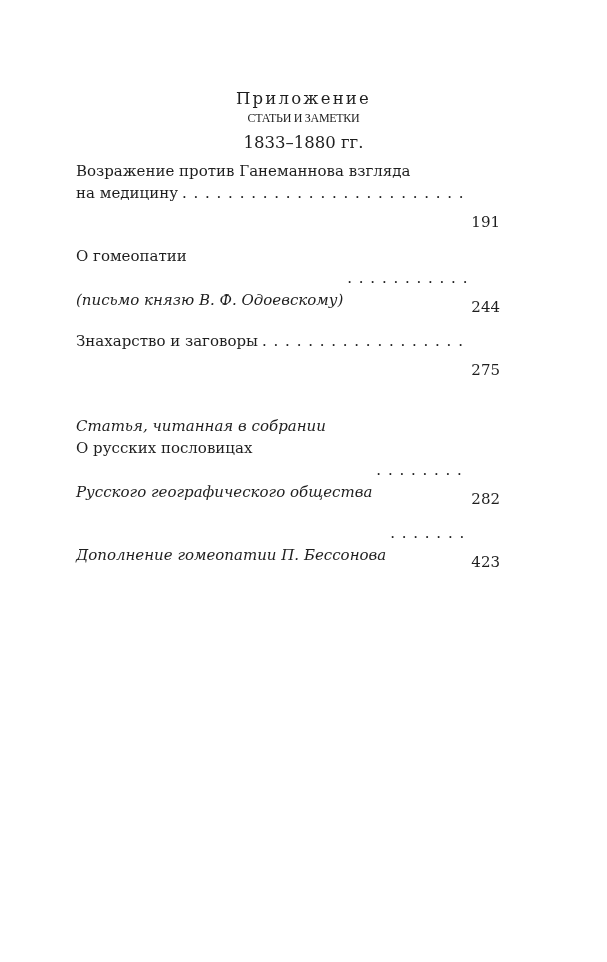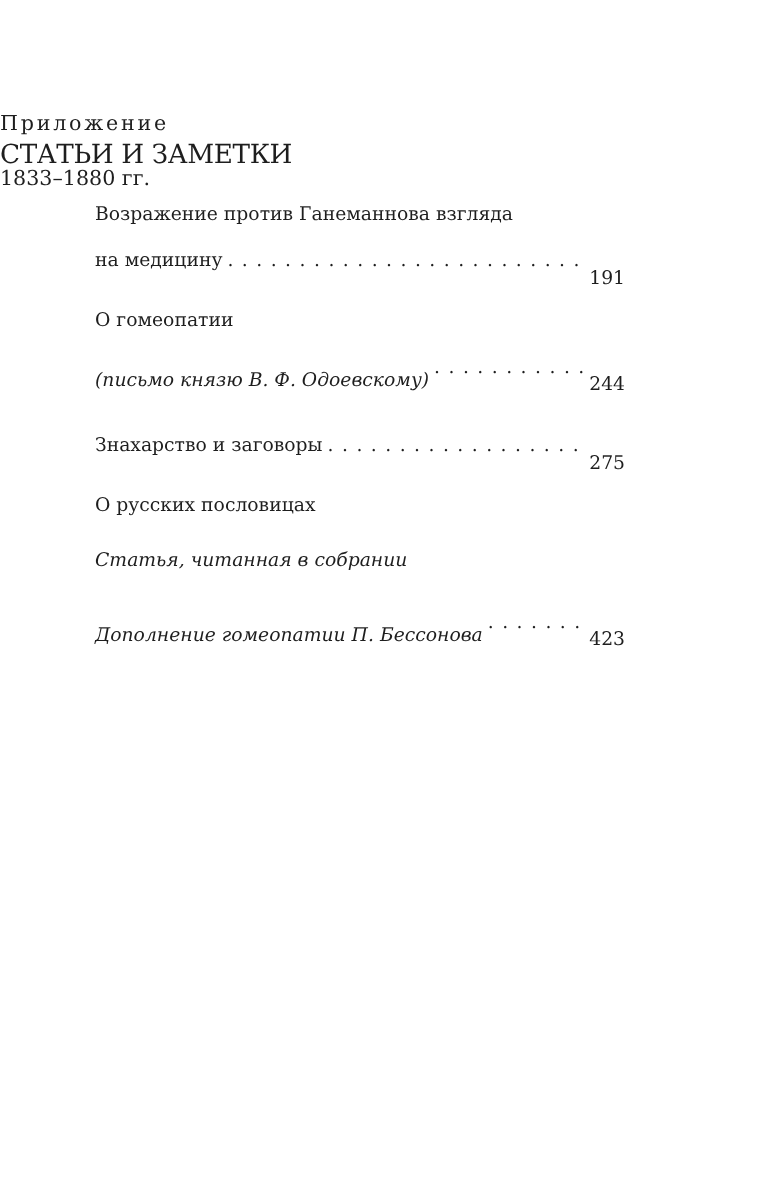--- a/index.html
+++ b/index.html
@@ -1,24 +1,24 @@
 <!DOCTYPE html>
 <html><head>
 <meta charset="utf-8">
 <style>
   html, body { margin:0; padding:0; background:#ffffff; }
   body { width:607px; height:962px; position:relative; overflow:hidden;
          font-family:"DejaVu Serif", "Liberation Serif", serif; color:#1e1e1e; }
-  .header { position:absolute; left:0; width:607px; text-align:left; }
+  .header { position:absolute; left:0; width:607px; text-align:center; }
   .h-sub { top:89px; font-size:16.5px; letter-spacing:2.2px; }
-  .h-title { top:111px; font-size:21px; letter-spacing:-0.3px; }
+  .h-title { top:111px; font-size:12px; letter-spacing:-0.3px;font-family:Liberation Serif, serif; }
   .h-years { top:133px; font-size:16.5px; }
   .toc { position:absolute; left:76px; width:424px; top:160px; }
   .entry { margin-bottom:12px; font-size:15px; line-height:22px; }
-  .line { display:flex; align-items:center; white-space:nowrap; }
+  .line { display:flex; align-items:flex-start; white-space:nowrap; }
   .it { font-style:italic;margin-top:22px; }
   .leader { flex:1; overflow:hidden; margin:0 4px; letter-spacing:4.5px; }
   .leader::after { content:". . . . . . . . . . . . . . . . . . . . . . . . . . . . . . . . . . . . . . . . . . . . . . . . . . . . . . . . . . . . . . . . . . . . ."; letter-spacing:0; word-spacing:2px; }
   .page { text-align:right;margin-top:29px; }
 </style>
 </head>
 <body>
 
 <div class="header h-sub">Приложение</div>
 <div class="header h-title">СТАТЬИ И ЗАМЕТКИ</div>
@@ -51,24 +51,29 @@
   <div class="entry">
     <div class="line">
         <span>Знахарство и заговоры</span>
         <span class="leader"></span>
         <span class="page">275</span>
       </div>
   </div>
 
   <div class="entry">
     <div class="line">
+        <span class="it">Статья, читанная в собрании</span>
+      </div>
+    <div class="line">
         <span>О русских пословицах</span>
       </div>
     <div class="line">
-        <span class="it">Статья, читанная в собрании</span>
+        <span class="it">Русского географического общества</span>
+        <span class="leader"></span>
+        <span class="page">282</span>
       </div>
   </div>
 
 
   <div class="entry">
     <div class="line">
         <span class="it">Дополнение гомеопатии П. Бессонова</span>
         <span class="leader"></span>
         <span class="page">423</span>
       </div>

